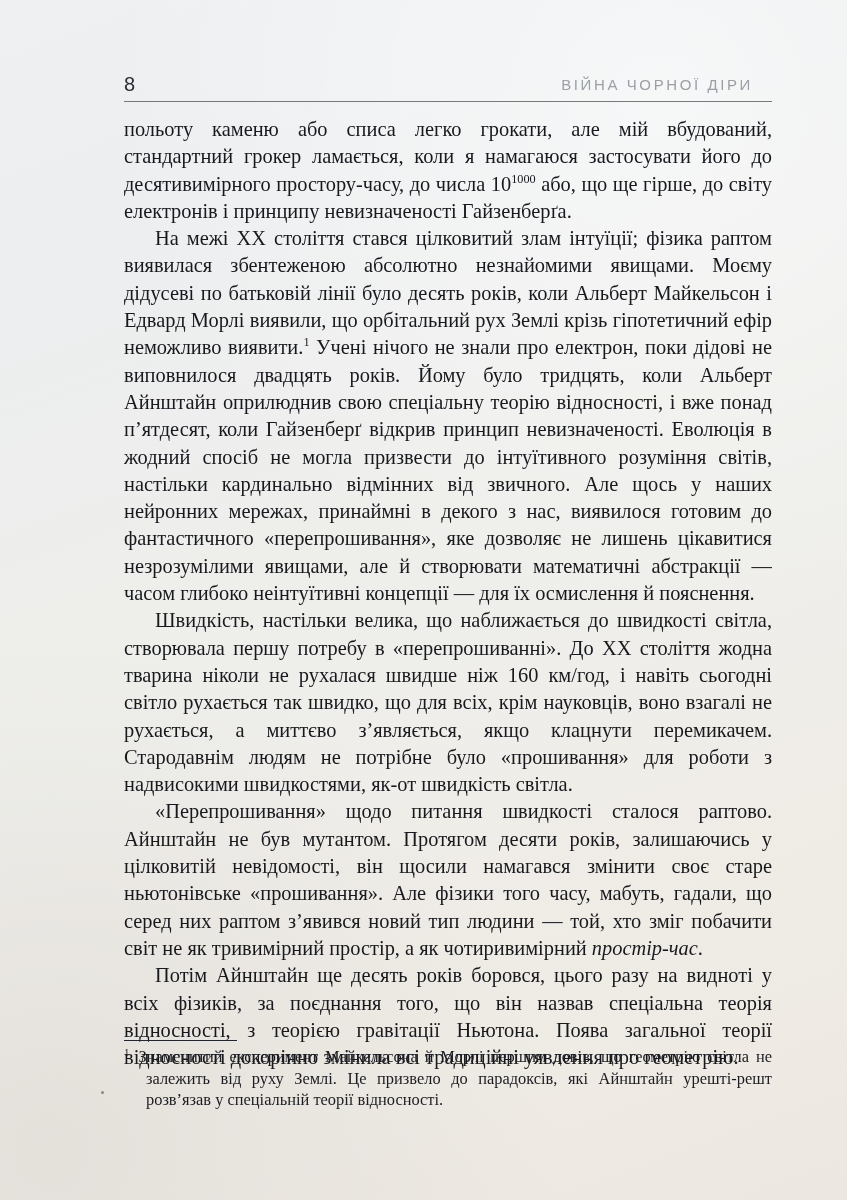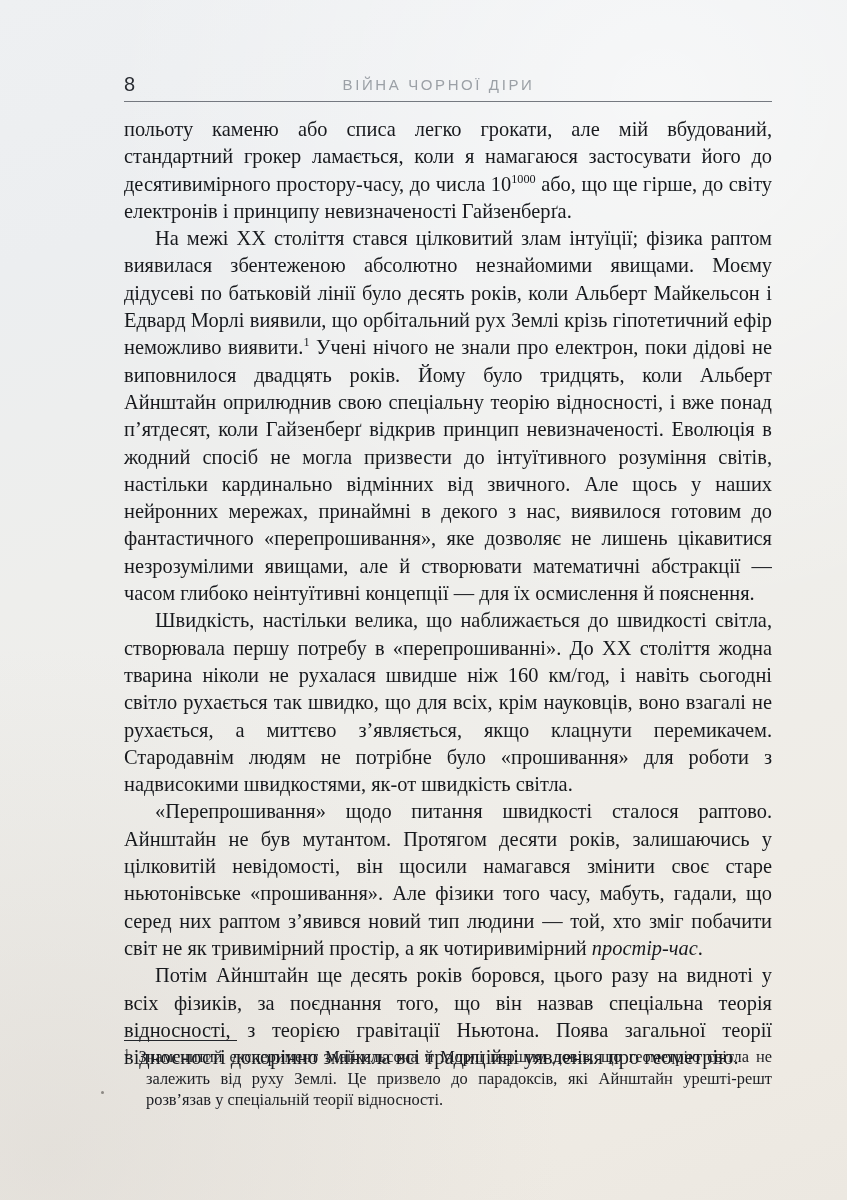--- a/index.html
+++ b/index.html
@@ -65,21 +65,21 @@
     font-size: 20px;
     line-height: 24px;
     color: #2a2d33;
     letter-spacing: 0px;
   }
   .head-title {
     position: absolute;
     left: 0;
     right: 17px;
     top: 3px;
-    text-align: center;
+    text-align: right;
     font-family: "Liberation Sans", "DejaVu Sans", sans-serif;
     font-size: 15px;
     line-height: 19px;
     letter-spacing: 2.6px;
     color: #9ba0a6;
     white-space: nowrap;
   }
   .head-rule {
     position: absolute;
     left: 124px;

